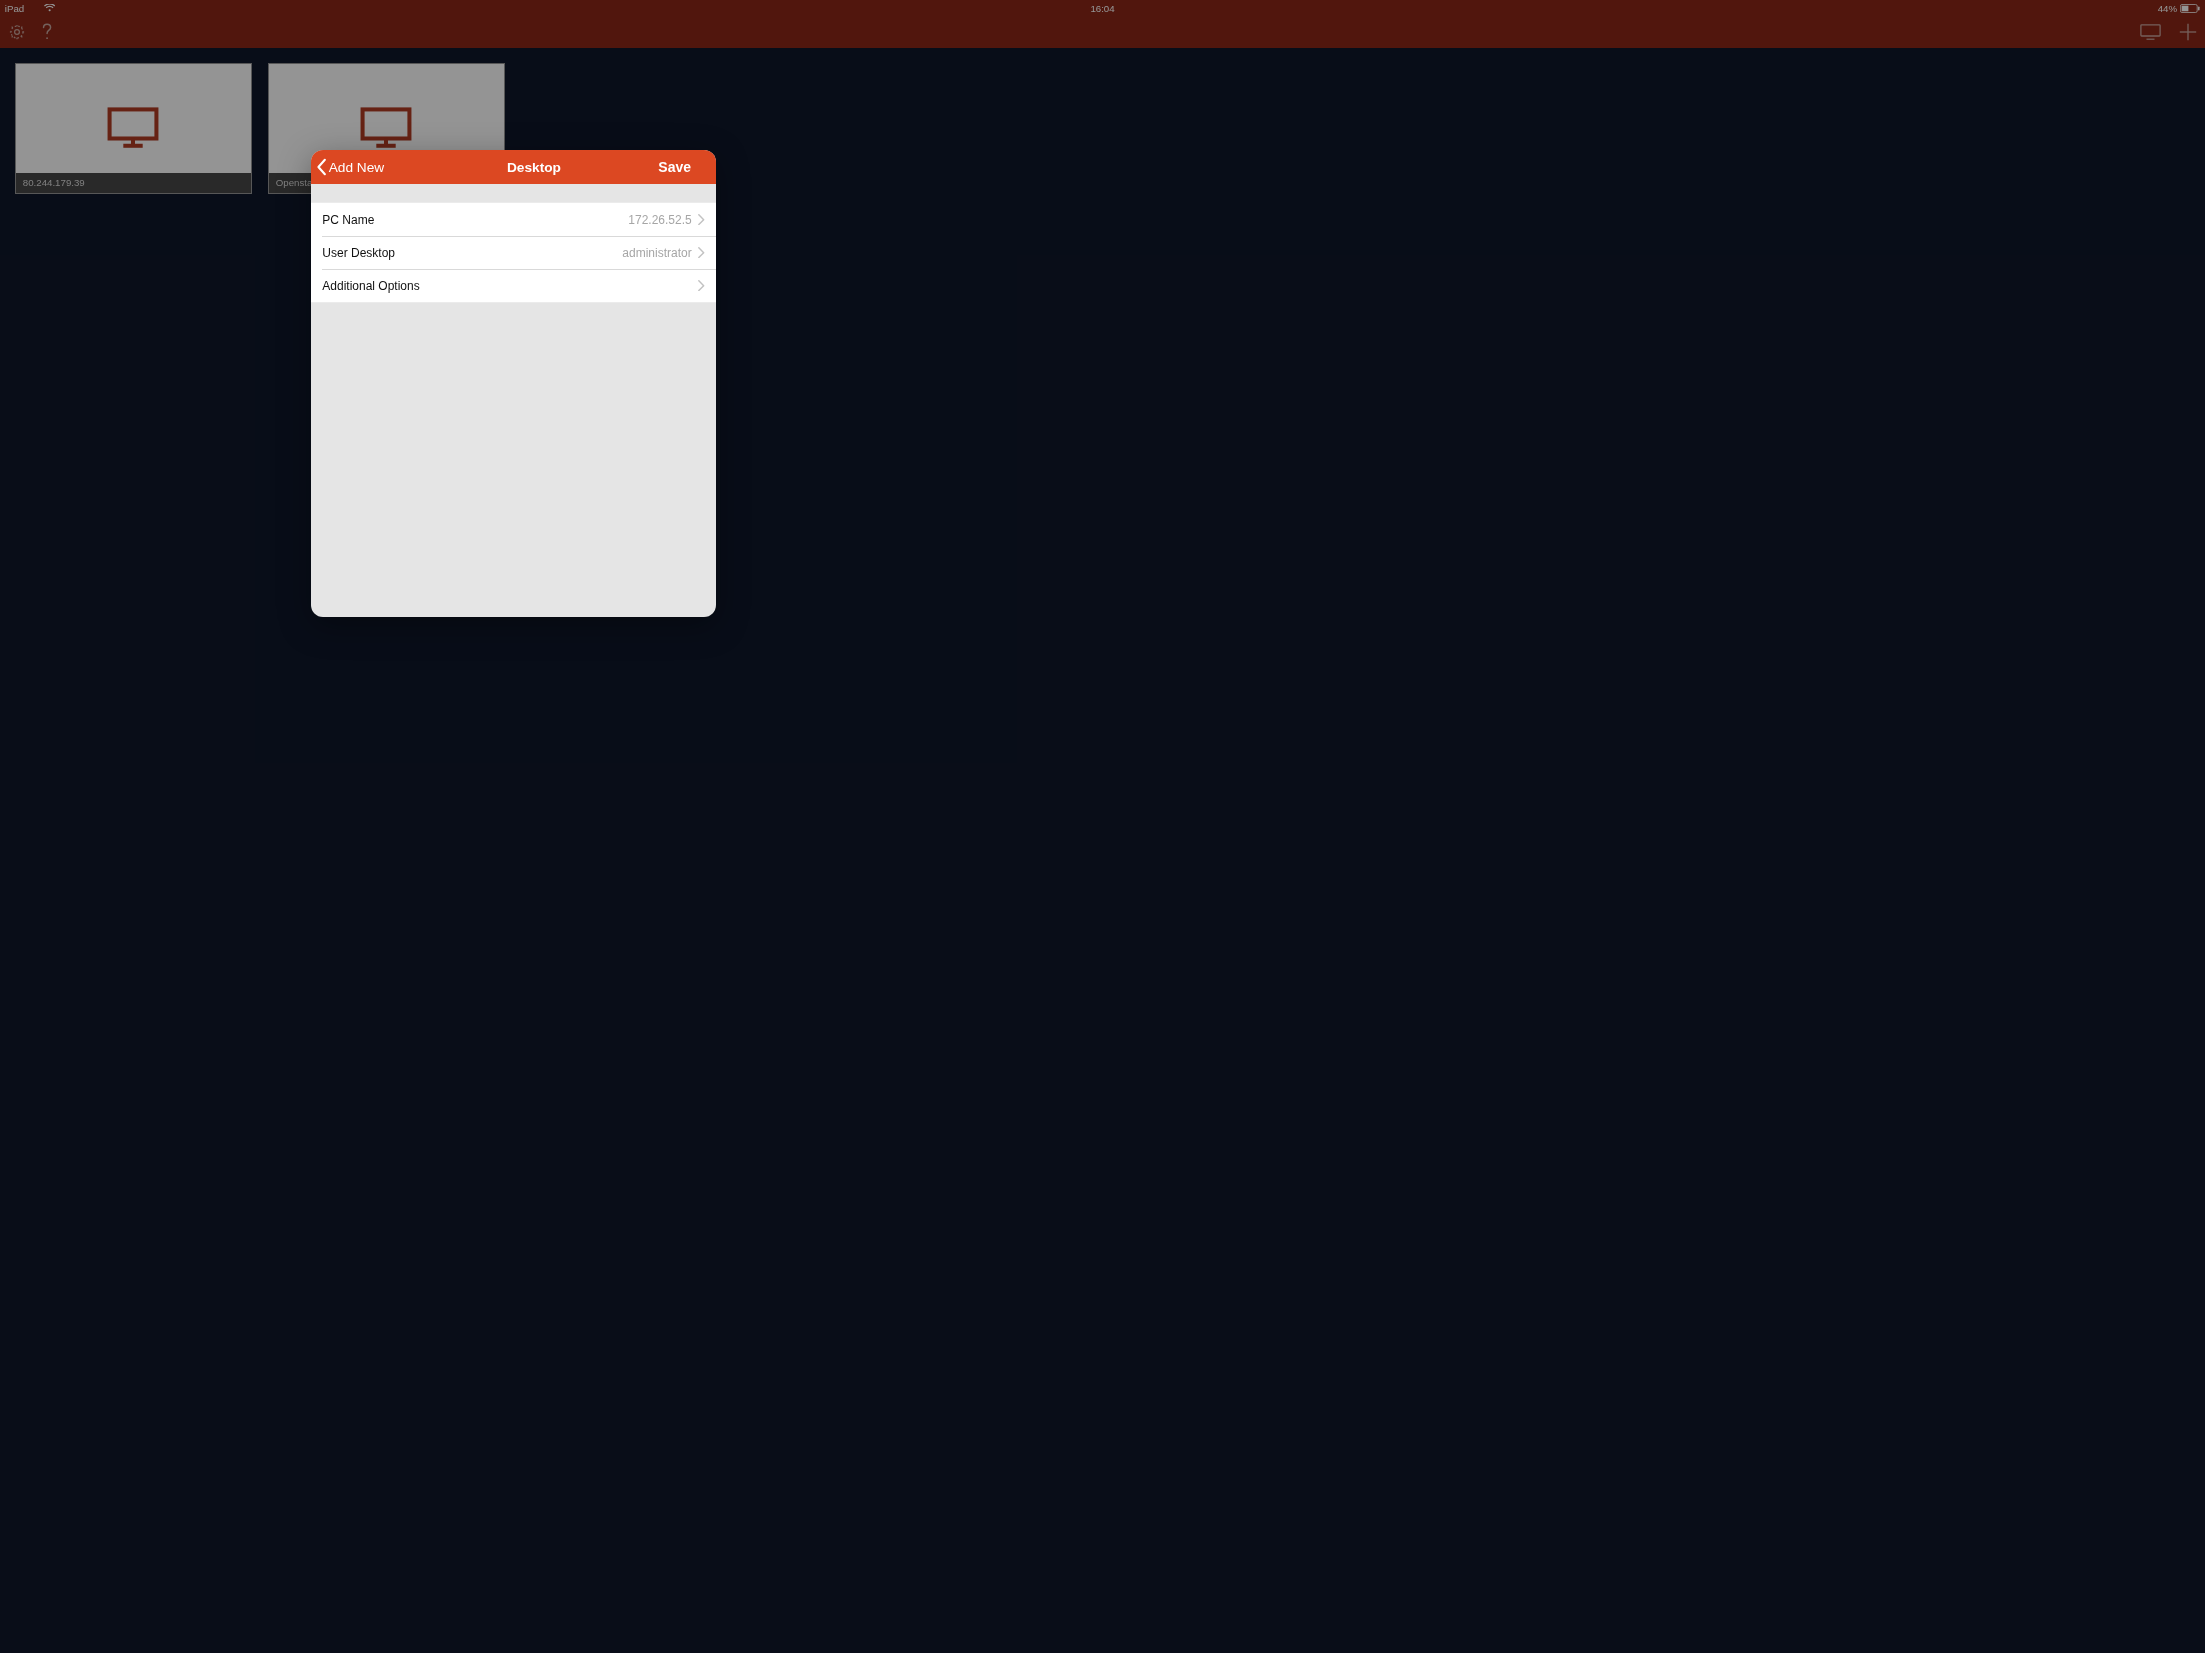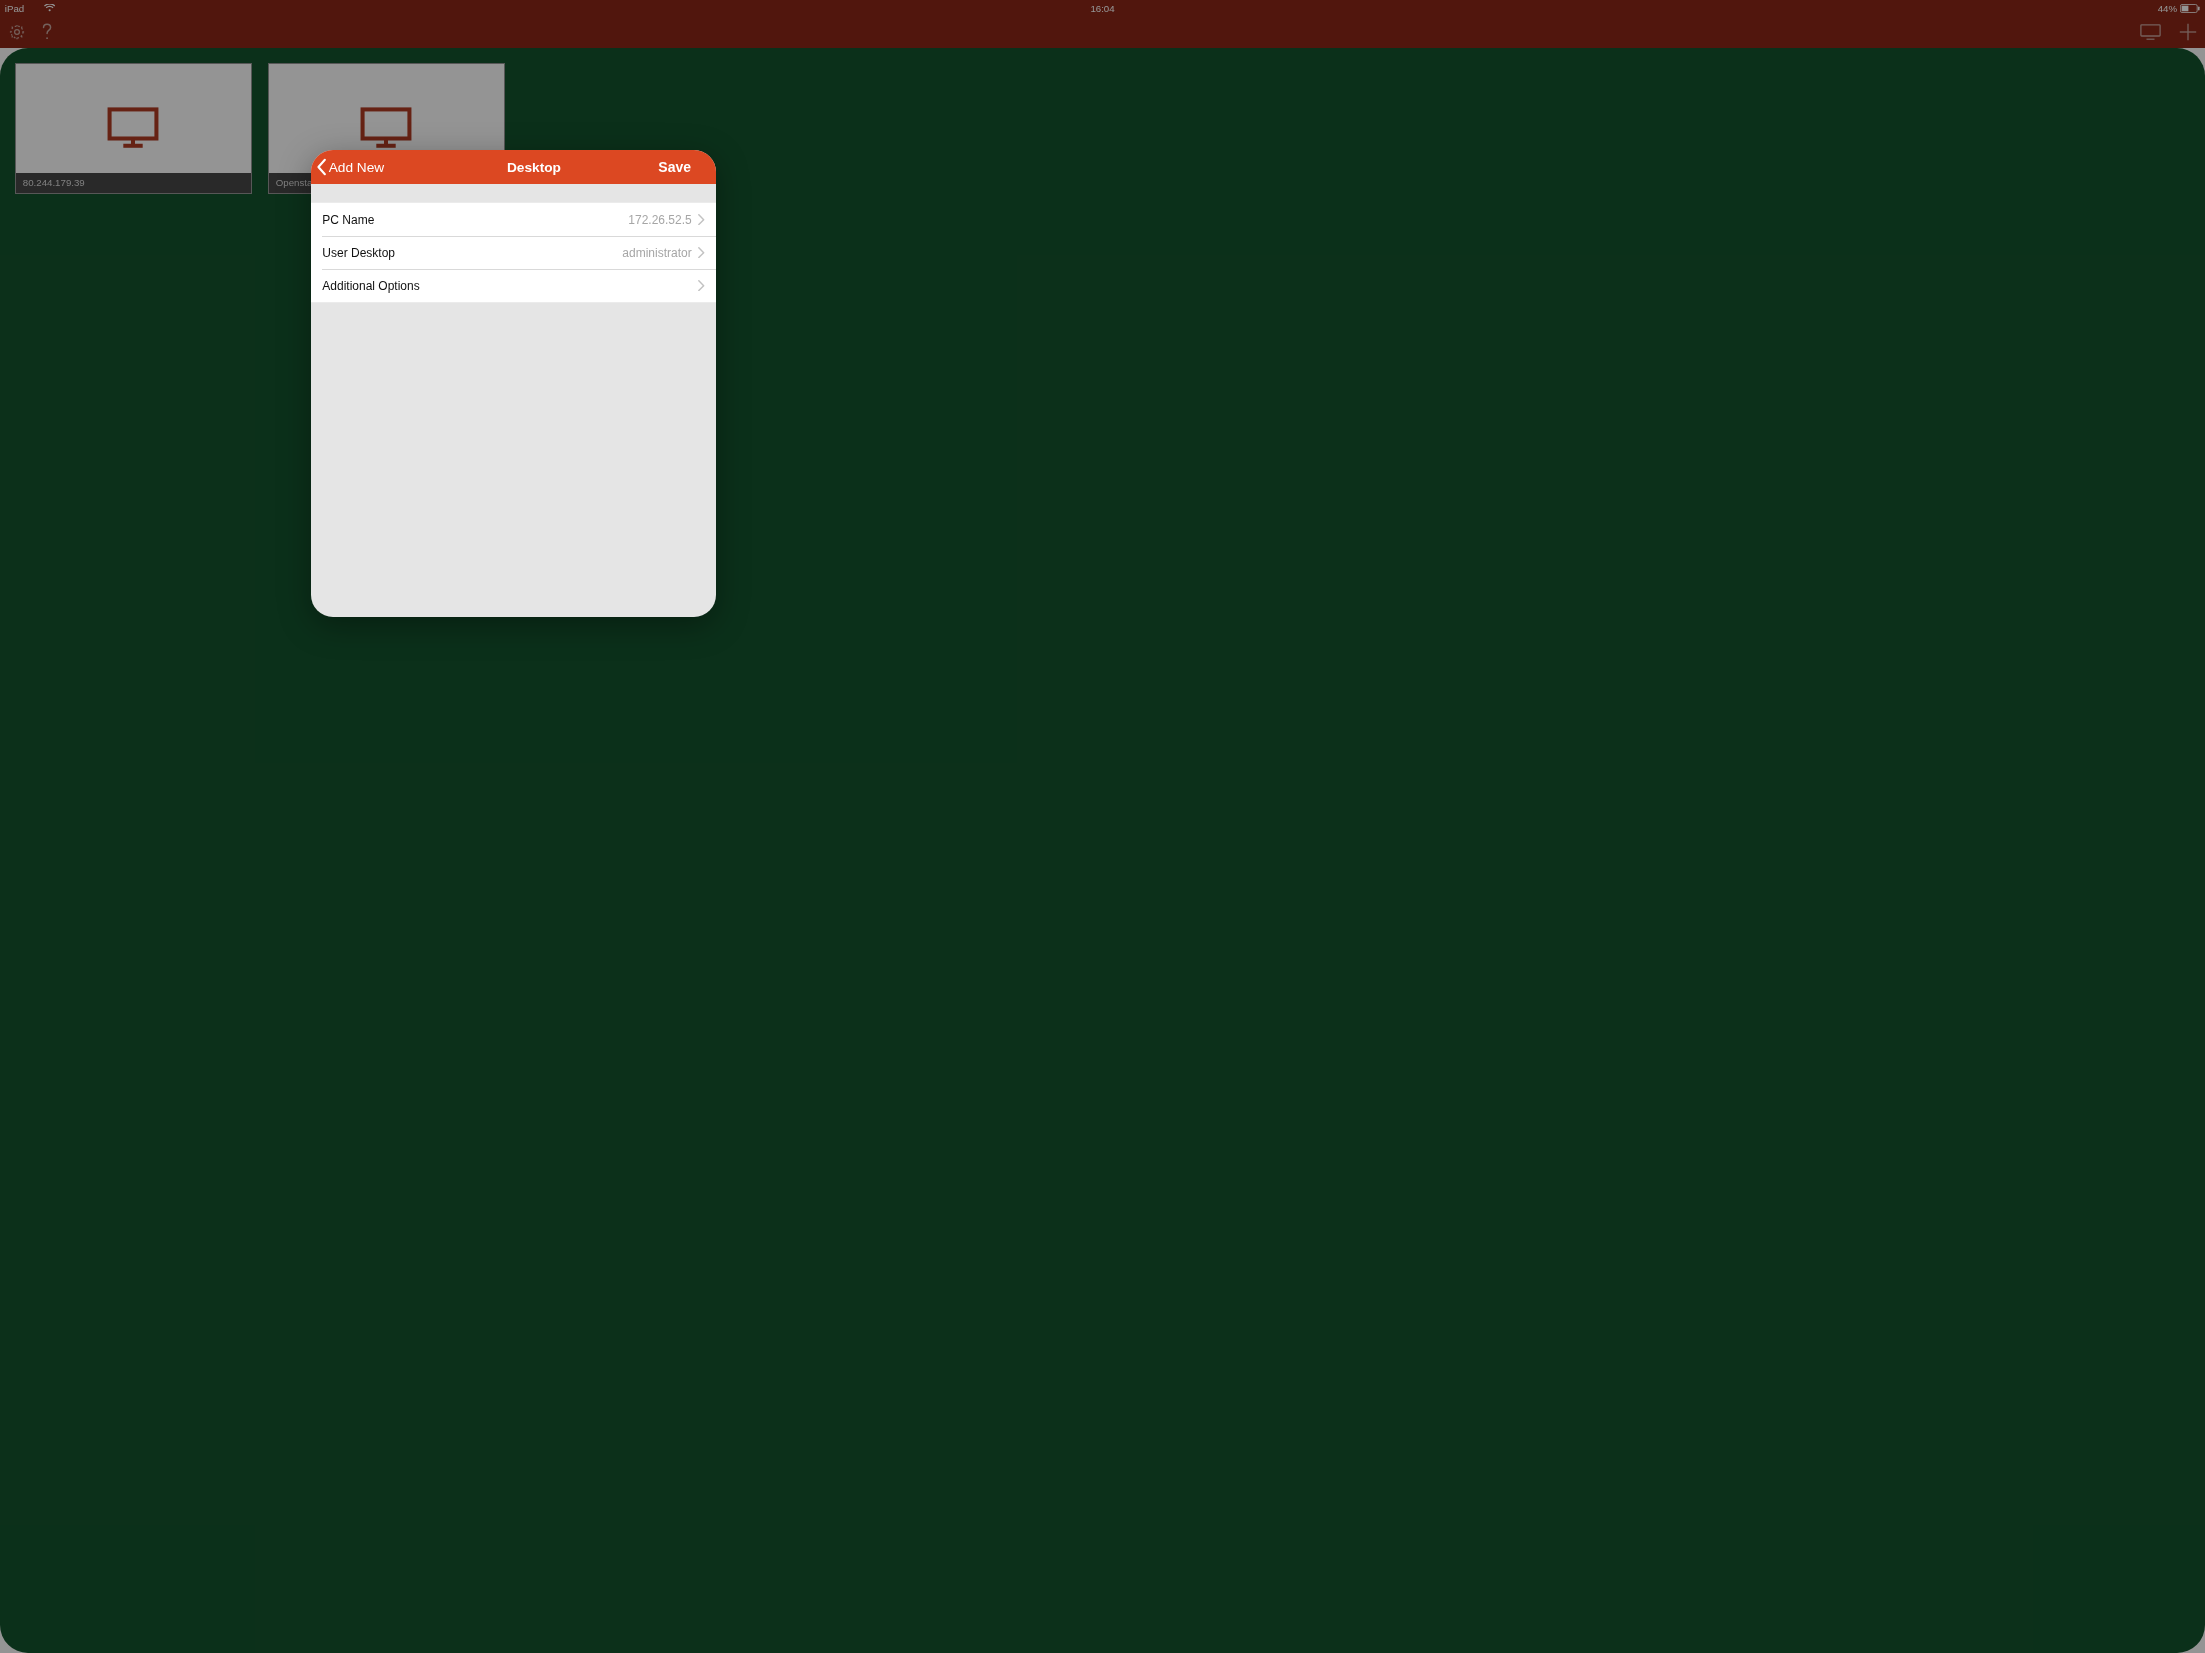--- a/index.html
+++ b/index.html
@@ -28,23 +28,22 @@
   }
   .nav-left { position: absolute; left: 8px; display: flex; gap: 16px; align-items: center; }
   .nav-title { width: 100%; text-align: center; font-size: 15.3px; font-weight: 400; color: #d9bdb6; }
   .nav-right { position: absolute; right: 8px; display: flex; gap: 18px; align-items: center; }
   .icon-btn { cursor: pointer; display: inline-flex; }
   .icon-btn svg { display: block; }
 
   
   .content {
     position: absolute; top: 48px; left: 0; right: 0; bottom: 0;
-    background: #14532d;
+    background: #0f172a;
     padding: 14.5px;
-    border-radius: 28px;
   }
   .grid { display: flex; gap: 16px; }
   .tile {
     width: 237px; height: 131px;
     border: 0.8px solid #979797;
     position: relative;
     display: flex; align-items: center; justify-content: center;
     cursor: pointer;
     background: #fff;
   }
@@ -63,21 +62,21 @@
     position: absolute; inset: 0;
     background: rgba(0,0,0,0.42);
   }
 
   
   .modal {
     position: absolute;
     top: 150px; left: 311px;
     width: 405px; height: 467px;
     background: #e5e5e5;
-    border-radius: 22px;
+    border-radius: 12px;
     overflow: hidden;
     box-shadow: 0 8px 32px rgba(0,0,0,0.35);
   }
   .modal-header {
     height: 34px;
     background: #dc4822;
     display: flex; align-items: center;
     position: relative;
     color: #fff;
   }

